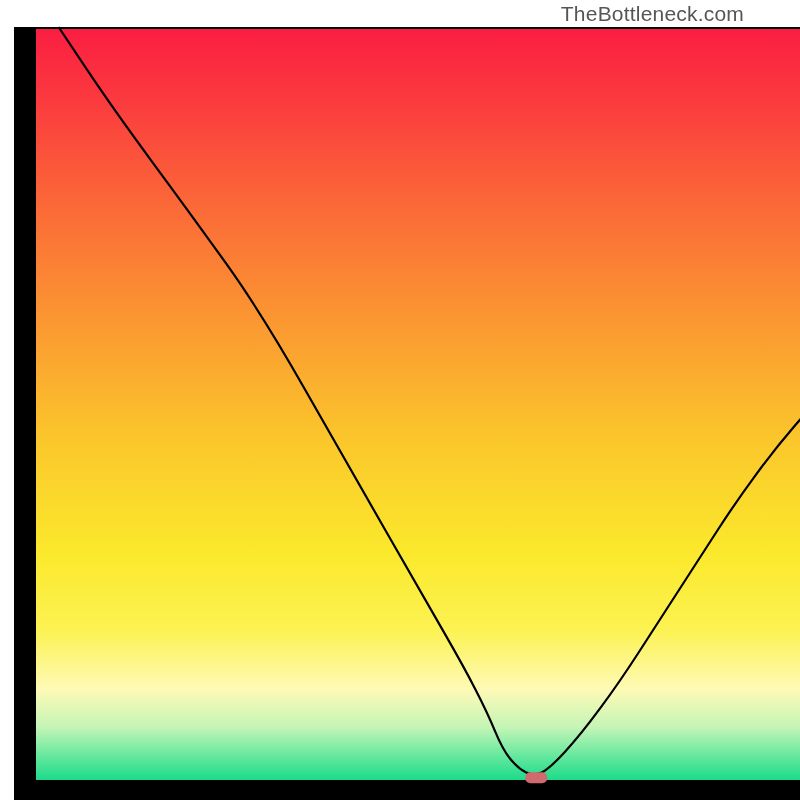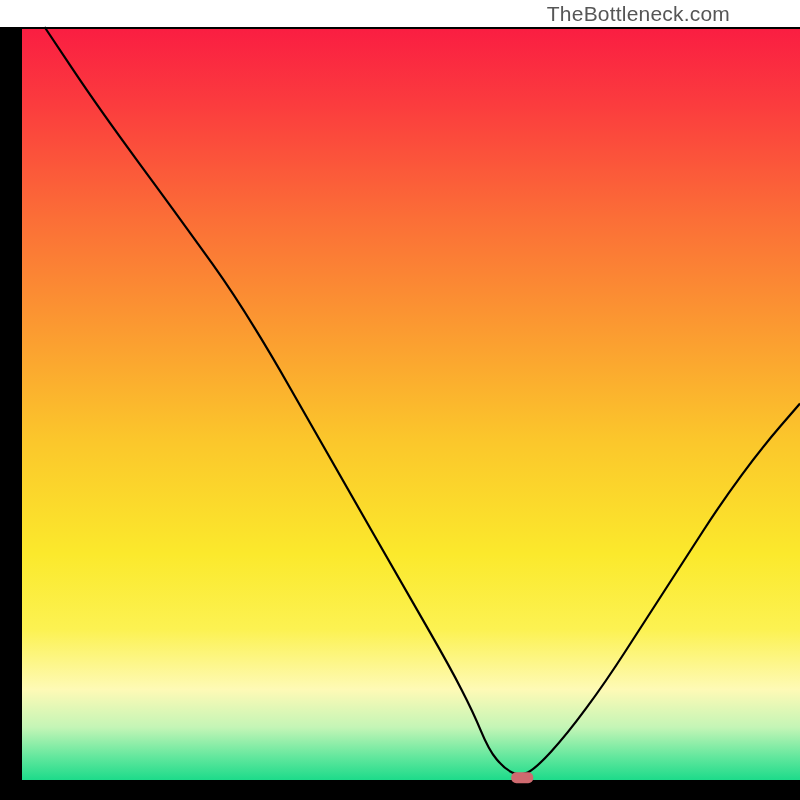--- a/index.html
+++ b/index.html
@@ -4,20 +4,21 @@
 <style>
   body {
     margin: 0;
     padding: 0;
     background: #fff;
   }
   .chart-container {
     position: relative;
     width: 738px;
     height: 800px;
+    padding-left: 14px;
   }
   svg {
     display: block;
   }
   .watermark {
     position: absolute;
     top: 2px;
     right: 8px;
     font-family: Arial, Helvetica, sans-serif;
     font-size: 21px;

